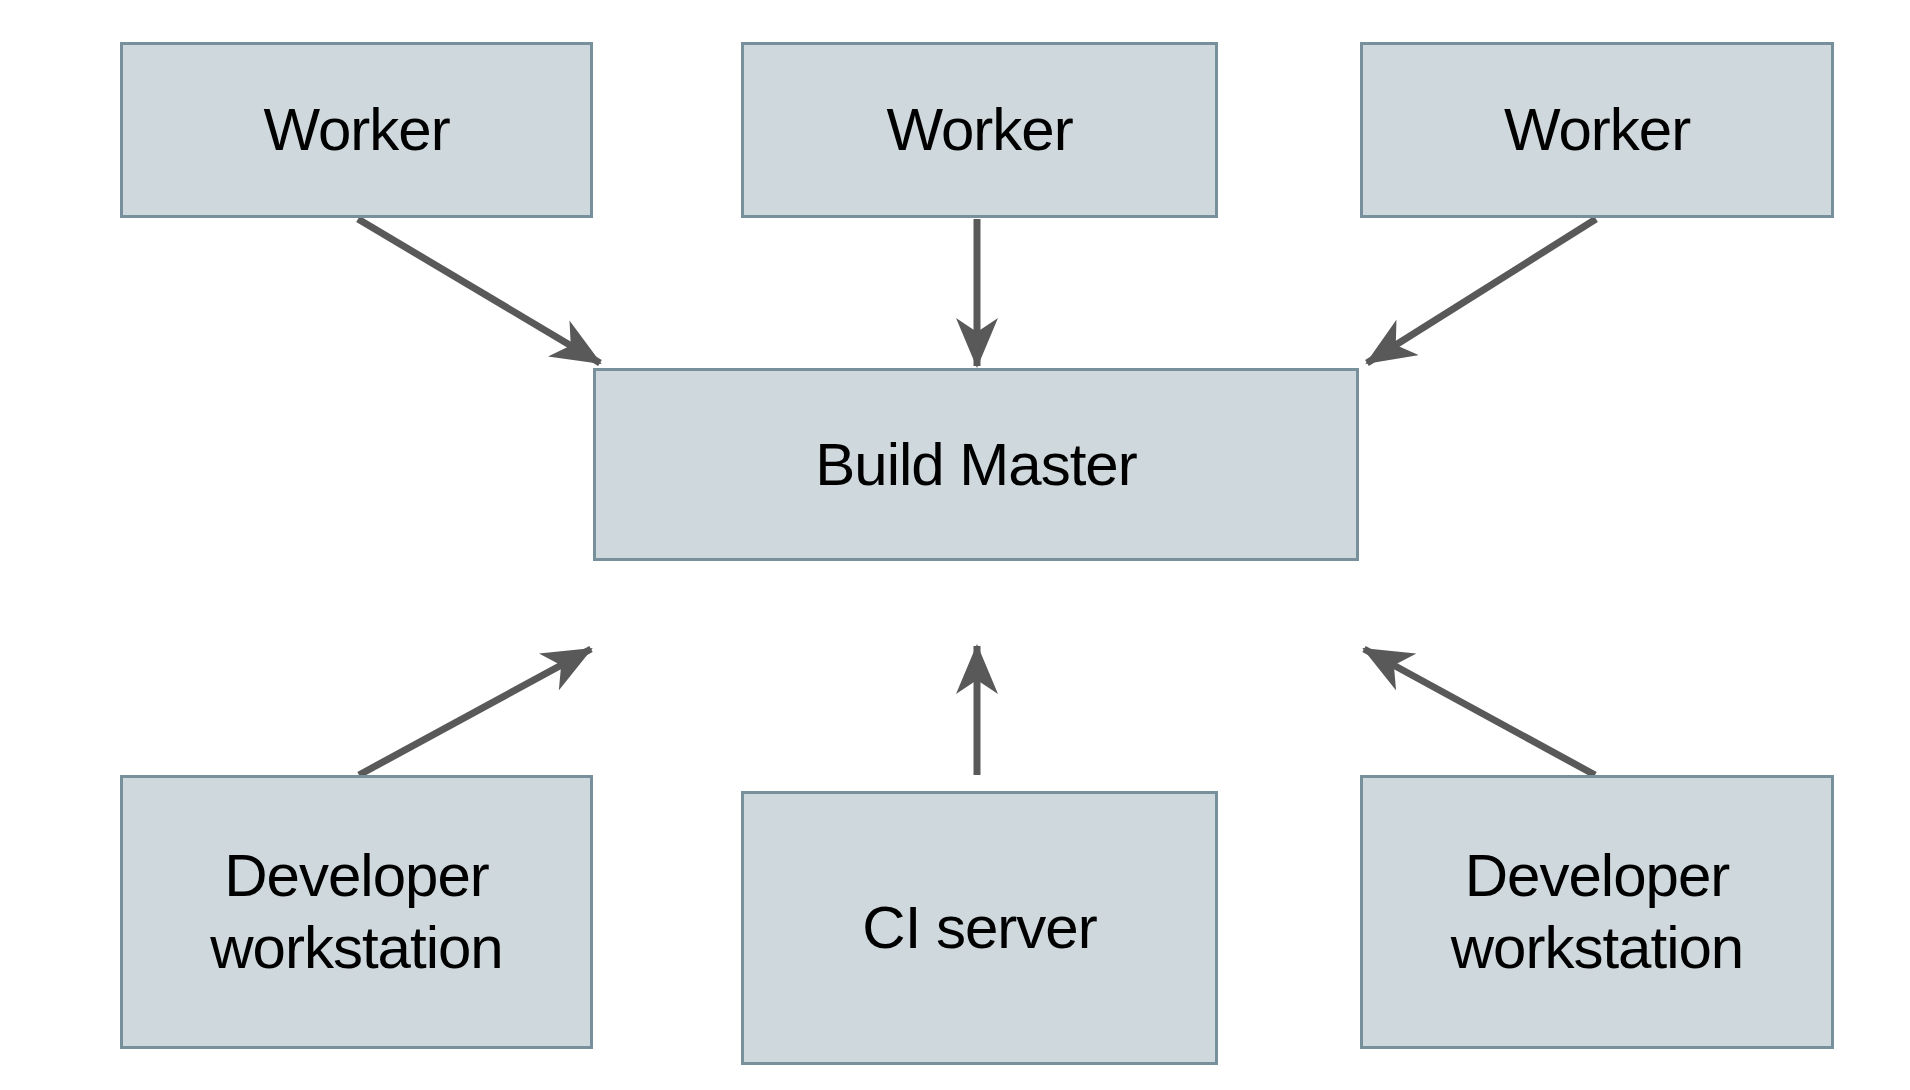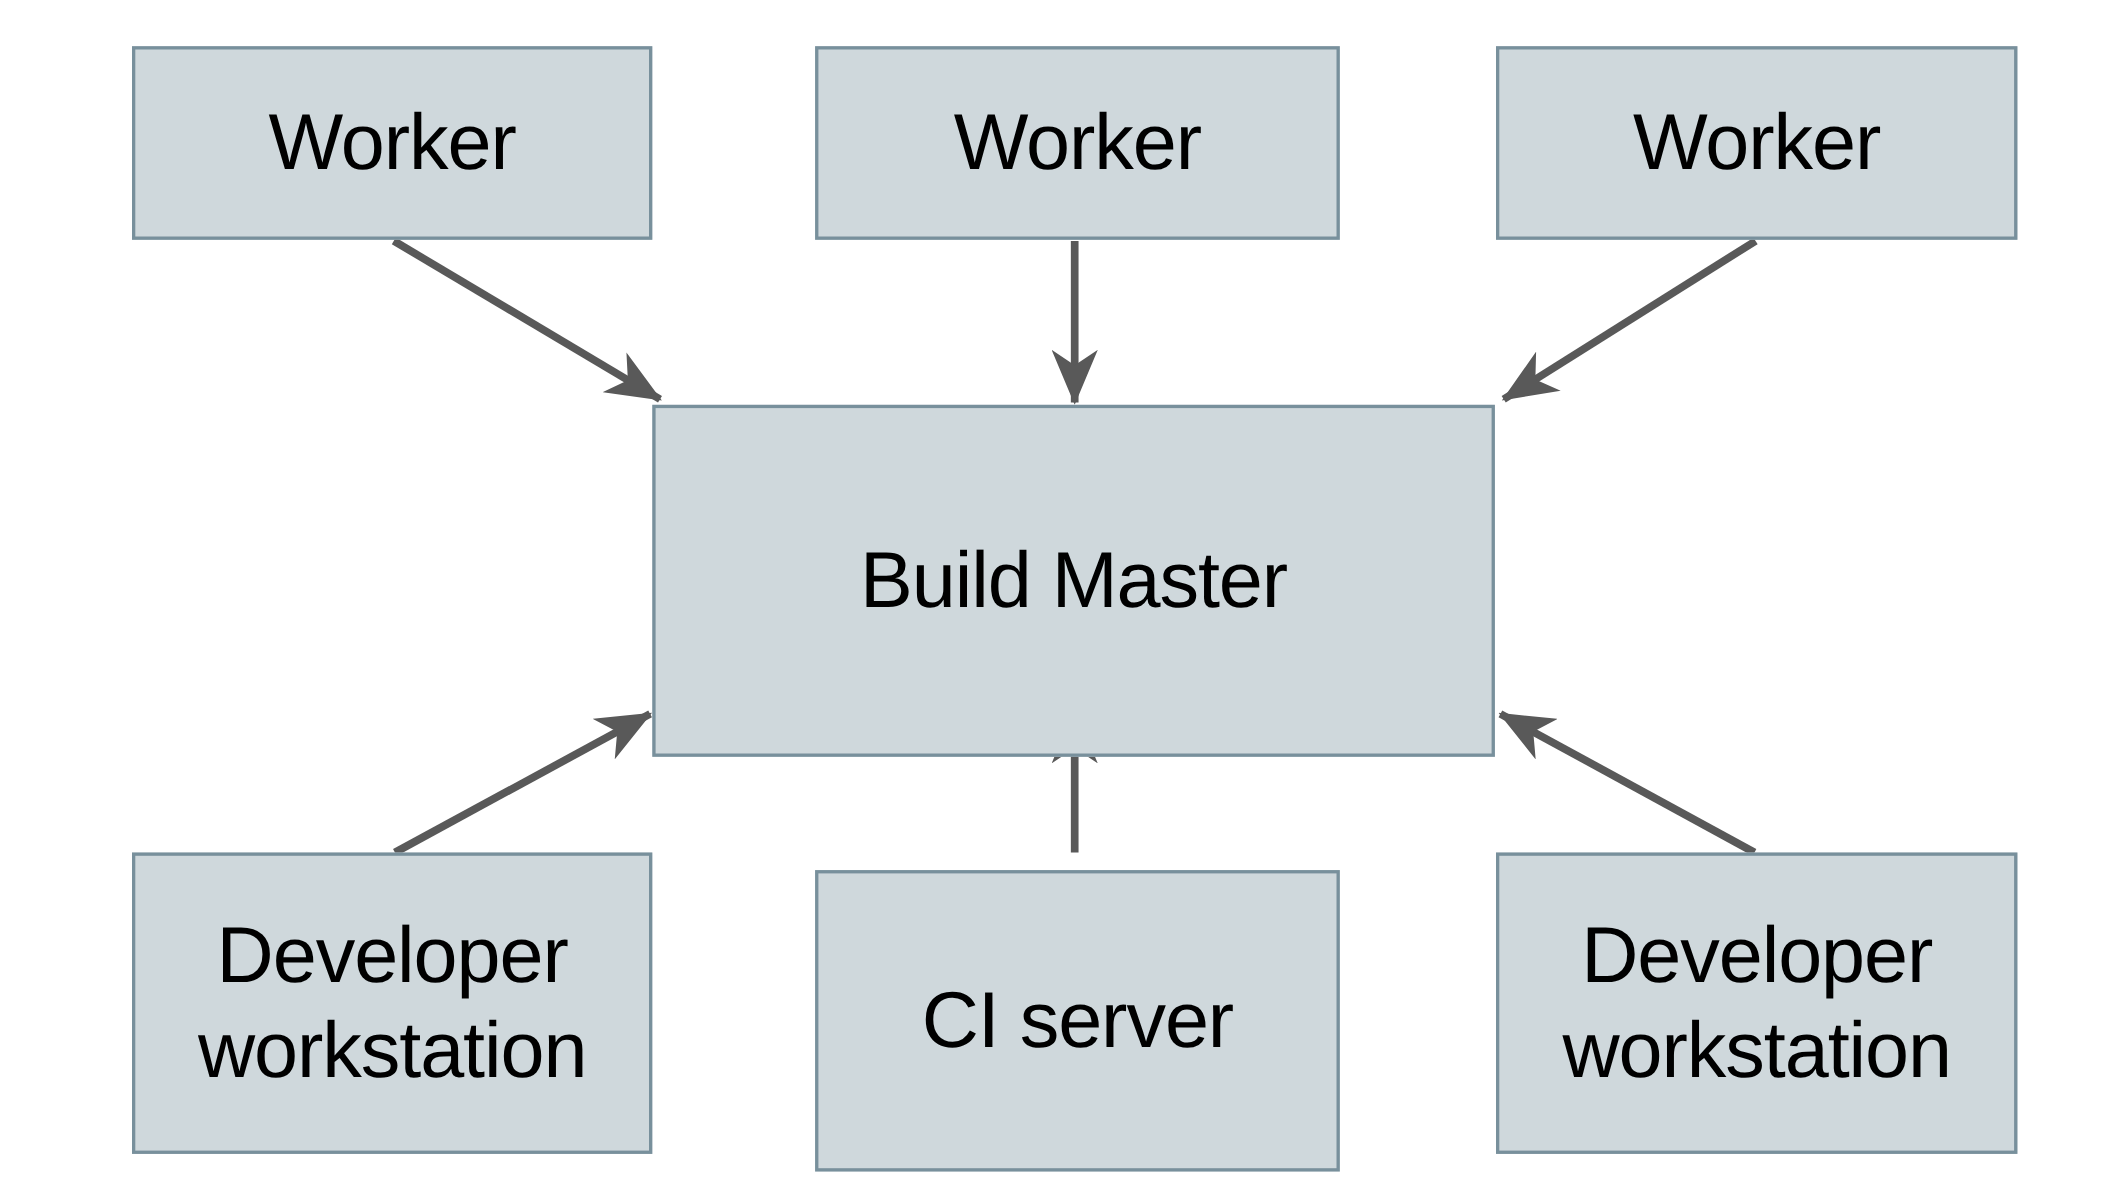--- a/index.html
+++ b/index.html
@@ -18,34 +18,34 @@
   .node {
     position: absolute;
     box-sizing: border-box;
     background: var(--node-fill, #cfd8dc);
     border: 3px solid var(--node-border, #78909c);
     display: flex;
     align-items: center;
     justify-content: center;
     text-align: center;
     color: var(--text, #000000);
-    font-size: 72px;
+    font-size: 60px;
     line-height: 1.2;
     letter-spacing: -1px;
   }
   .node .label {
     display: block;
     padding: 0 30px;
   }
   
   #node-worker-1      { left: 120px;  top: 42px;  width: 473px; height: 176px; }
   #node-worker-2      { left: 741px;  top: 42px;  width: 477px; height: 176px; }
   #node-worker-3      { left: 1360px; top: 42px;  width: 474px; height: 176px; }
   
-  #node-build-master  { left: 593px;  top: 368px; width: 766px; height: 320px; }
+  #node-build-master  { left: 593px;  top: 368px; width: 766px; height: 193px; }
   
   #node-dev-left      { left: 120px;  top: 775px; width: 473px; height: 274px; }
   #node-ci-server     { left: 741px;  top: 775px; width: 477px; height: 274px; margin-top: 16px; }
   #node-dev-right     { left: 1360px; top: 775px; width: 474px; height: 274px; }
 
   #arrows-layer {
     position: absolute;
     left: 0;
     top: 0;
     width: 1910px;

